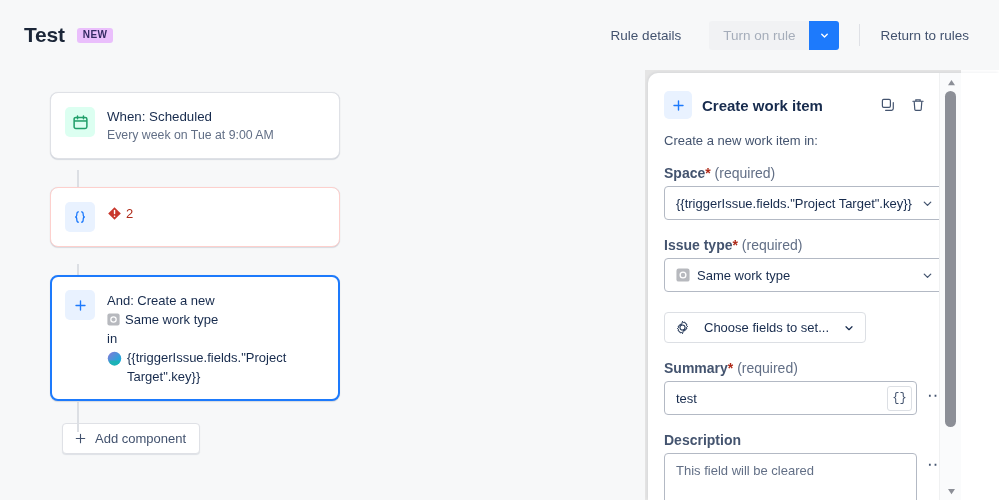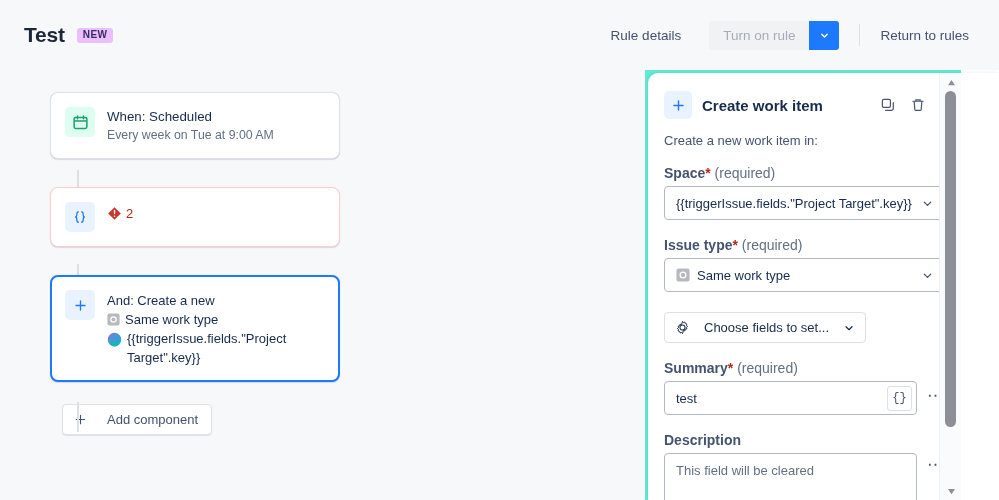--- a/index.html
+++ b/index.html
@@ -2,21 +2,21 @@
 <html><head>
 <meta charset="utf-8">
 <style>
   * { box-sizing: border-box; margin: 0; padding: 0; }
   html, body {
     width: 999px; height: 500px;
     font-family: "Liberation Sans", sans-serif;
     background: #ffffff;
     overflow: hidden;
   }
-  #root { position: relative; width: 961px; height: 500px; background:#5eead4; }
+  #root { position: relative; width: 961px; height: 500px; background:#e5e5e5; }
 
   
   .header {
     position: absolute; top: 0; left: 0; width: 999px; height: 70px;
     background: #f7f8f9;
     display: flex; align-items: center;
   }
   .header-left { display: flex; align-items: center; gap: 12px; padding-left: 24px; }
   .rule-title {
     font-size: 21px; font-weight: 700; color: #1b2638; letter-spacing: -0.2px;
@@ -82,21 +82,21 @@
   .node-line { font-size: 13px; color: #172b4d; line-height: 19px; display: flex; align-items: flex-start; gap: 5px; flex-wrap: wrap;}
   .inline-chip { display: inline-flex; align-items: center; gap: 5px; }
 
   .err-badge {
     display: flex; align-items: center; gap: 4px; flex: 0 0 auto; padding-top: 4px;
   }
   .err-count { font-size: 13px; color: #ae2a19; }
 
   .add-component {
     margin-top: 22px; margin-left: 12px;
-    display: inline-flex; align-items: center; gap: 20px;
+    display: inline-flex; align-items: center; gap: 8px;
     background: #ffffff; border: 1px solid #dfe1e6; border-radius: 4px;
     padding: 7px 13px 7px 11px; font-size: 13px; color: #42526e; font-weight: 500;
     box-shadow: 0 1px 1px rgba(9,30,66,0.10);
     cursor: pointer; font-family: inherit;
   }
 
   
   .panel {
     position: absolute; left: 648px; top: 73px; width: 351px; height: 427px;
     background: #ffffff; border-top-left-radius: 10px;
@@ -251,20 +251,21 @@
           <div class="node-line">And: Create a new</div>
           <div class="node-line">
             <span class="inline-chip">
               <svg width="13" height="13" viewBox="0 0 16 16" style="margin-top:3px;">
                 <rect x="0.5" y="0.5" width="15" height="15" rx="2.5" fill="#b7b9be"></rect>
                 <circle cx="8" cy="8" r="3.3" fill="none" stroke="#ffffff" stroke-width="1.5"></circle>
               </svg>
             </span>
             <span>Same work type</span>
           </div>
+          <div class="node-line">in</div>
           <div class="node-line" style="flex-wrap:nowrap;">
             <span class="inline-chip" style="flex:0 0 auto;">
               <svg width="15" height="15" viewBox="0 0 20 20" style="margin-top:3px;">
                 <defs>
                   <linearGradient id="pg" x1="0" y1="0" x2="1" y2="1">
                     <stop offset="0%" stop-color="#8777d9"></stop>
                     <stop offset="100%" stop-color="#00b8d9"></stop>
                   </linearGradient>
                 </defs>
                 <circle cx="10" cy="10" r="9" fill="url(#pg)"></circle>

